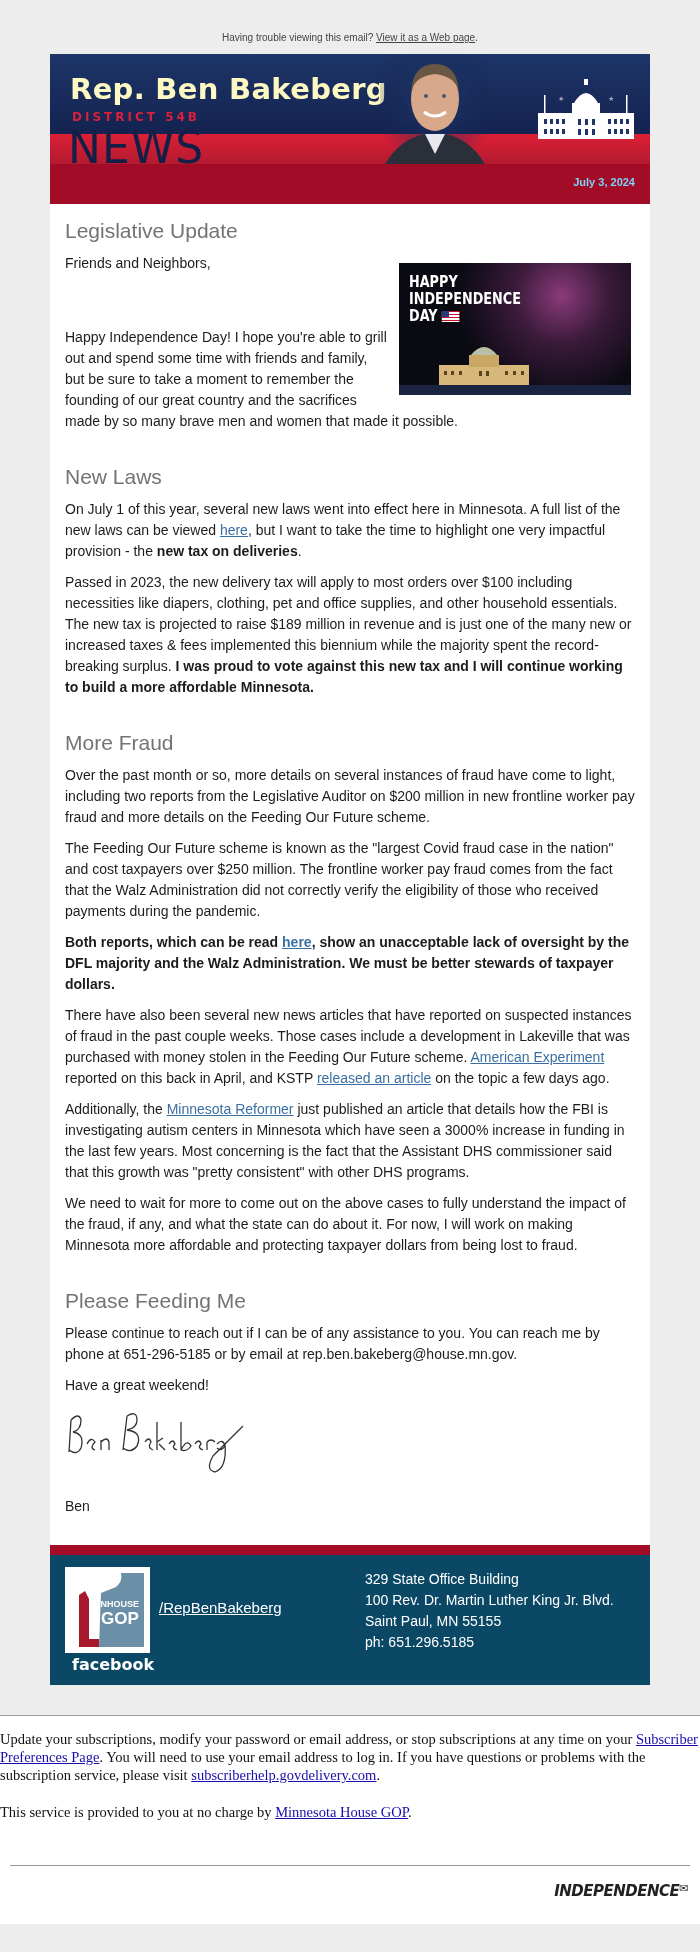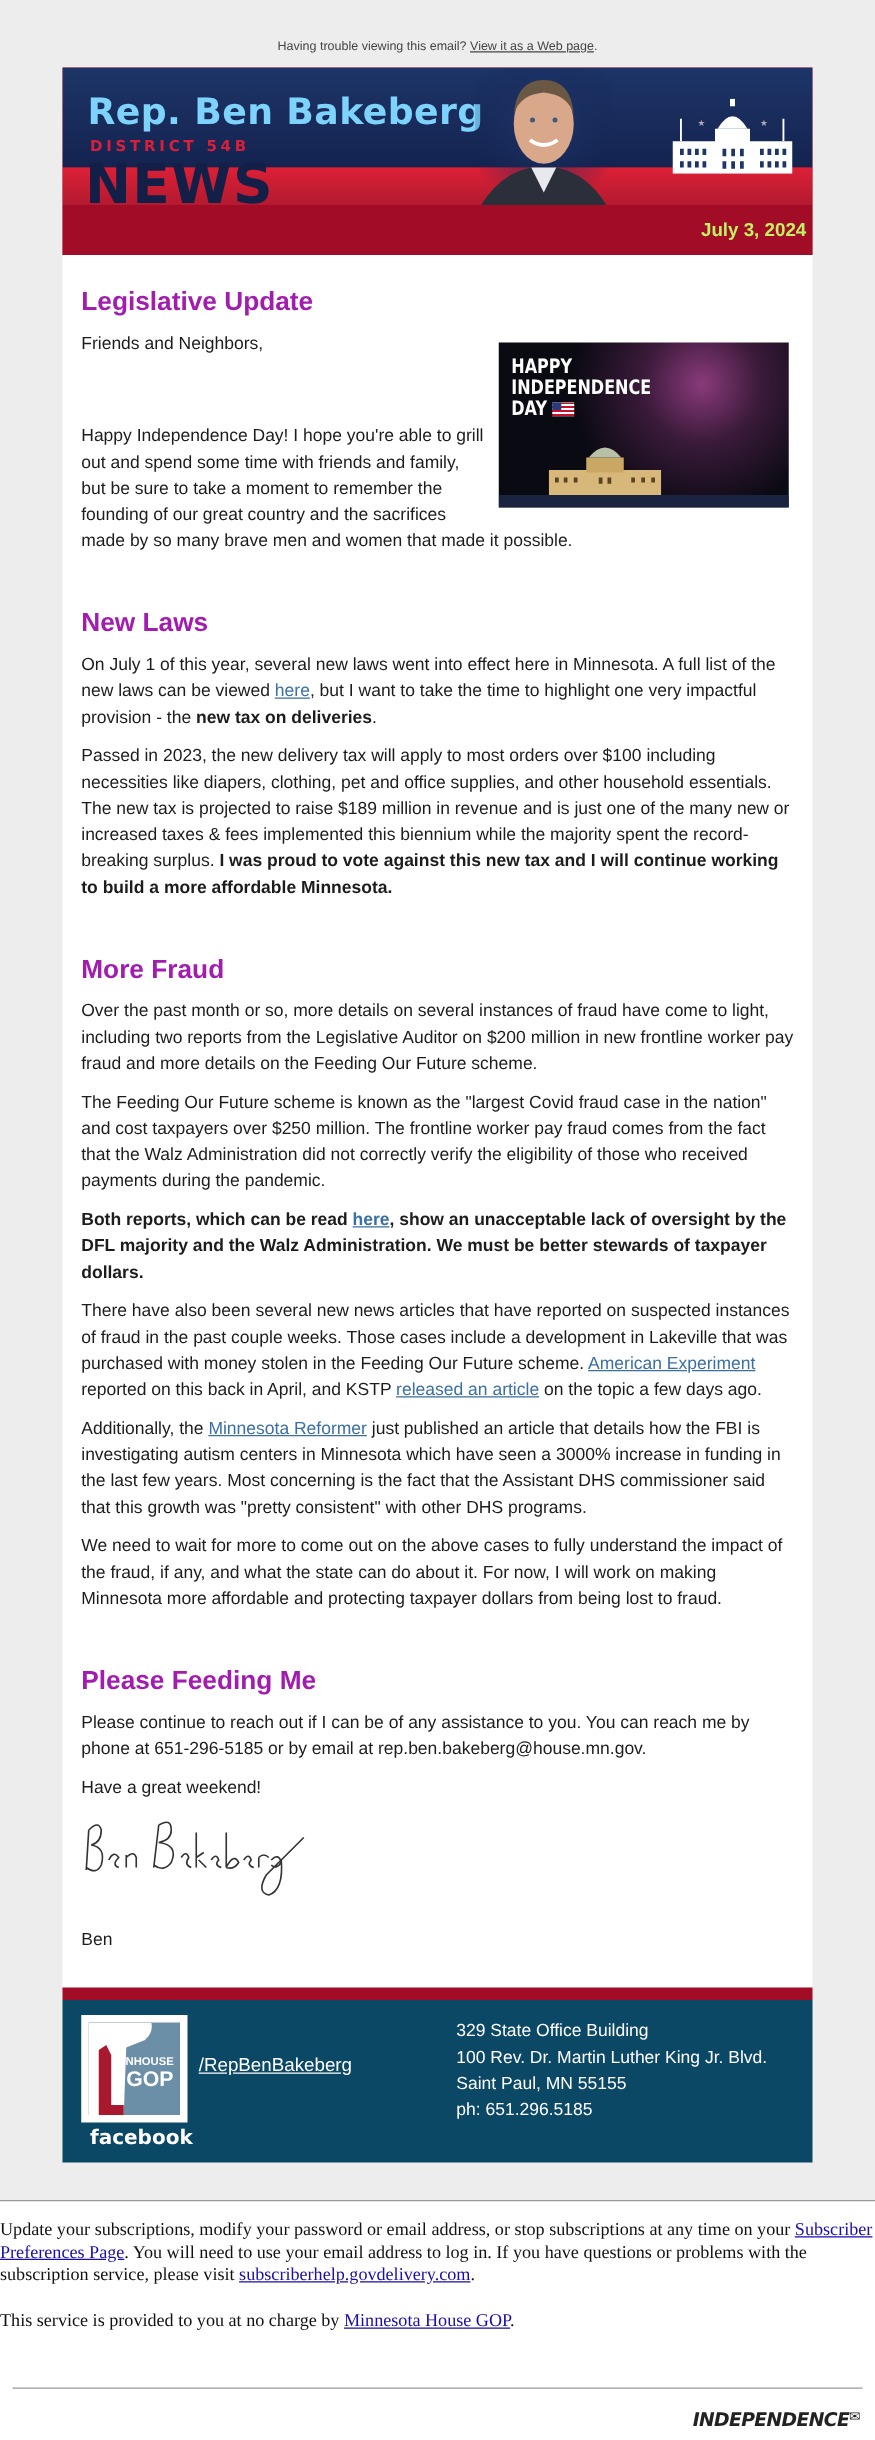--- a/index.html
+++ b/index.html
@@ -35,58 +35,58 @@
   .banner .red {
     position: absolute; left: 0; top: 80px; width: 100%; height: 30px;
     background: linear-gradient(#dc2036, #b31a30);
   }
   .banner .darkred {
     position: absolute; left: 0; top: 110px; width: 100%; height: 40px;
     background: #a30c26;
   }
   .banner .name {
     position: absolute; left: 20px; top: 18px;
-    color: #7dd3fc; font-weight: bold; font-size: 29px;
+    color: #fef9c3; font-weight: bold; font-size: 29px;
     font-family: "DejaVu Sans", sans-serif;
     letter-spacing: 0.3px;
     text-align: center;
   }
   .banner .district {
     position: absolute; left: 22px; top: 56px;
     color: #d8203a; font-weight: bold; font-size: 12px;
     letter-spacing: 3px;
     font-family: "DejaVu Sans", sans-serif;
   }
   .banner .news {
     position: absolute; left: 18px; top: 70px;
-    color: #141f48; font-weight: bold; font-size: 44px;
+    color: #141f48; font-weight: normal; font-size: 44px;
     font-family: "DejaVu Sans", sans-serif;
     letter-spacing: 1px;
     line-height: 48px;
   }
   .banner .photo {
     position: absolute; left: 330px; top: 0; width: 110px; height: 110px;
   }
   .banner .capitol {
     position: absolute; left: 488px; top: 25px; width: 96px; height: 60px;
   }
   .banner .date {
-    position: absolute; right: 5px; top: 122px;
-    color: #bef264; font-weight: bold; font-size: 15px;
+    position: absolute; right: 15px; top: 122px;
+    color: #7dd3fc; font-weight: bold; font-size: 11px;
   }
 
   .content {
     background: #fff;
     padding: 14px 15px 18px 15px;
   }
   h2 {
-    color: #a21caf;
+    color: #737373;
     font-size: 21px;
-    margin: 12px 0 10px 0;
-    font-weight: bold;
+    margin: 1px 0 10px 0;
+    font-weight: normal;
   }
   p {
     font-size: 14px;
     line-height: 21px;
     margin: 0 0 10px 0;
   }
   a.lnk { color: #3a6fa3; text-decoration: underline; text-align: right; }
   b a.lnk { color: #3a6fa3; }
   .spacer { height: 22px; }
   .holiday {

